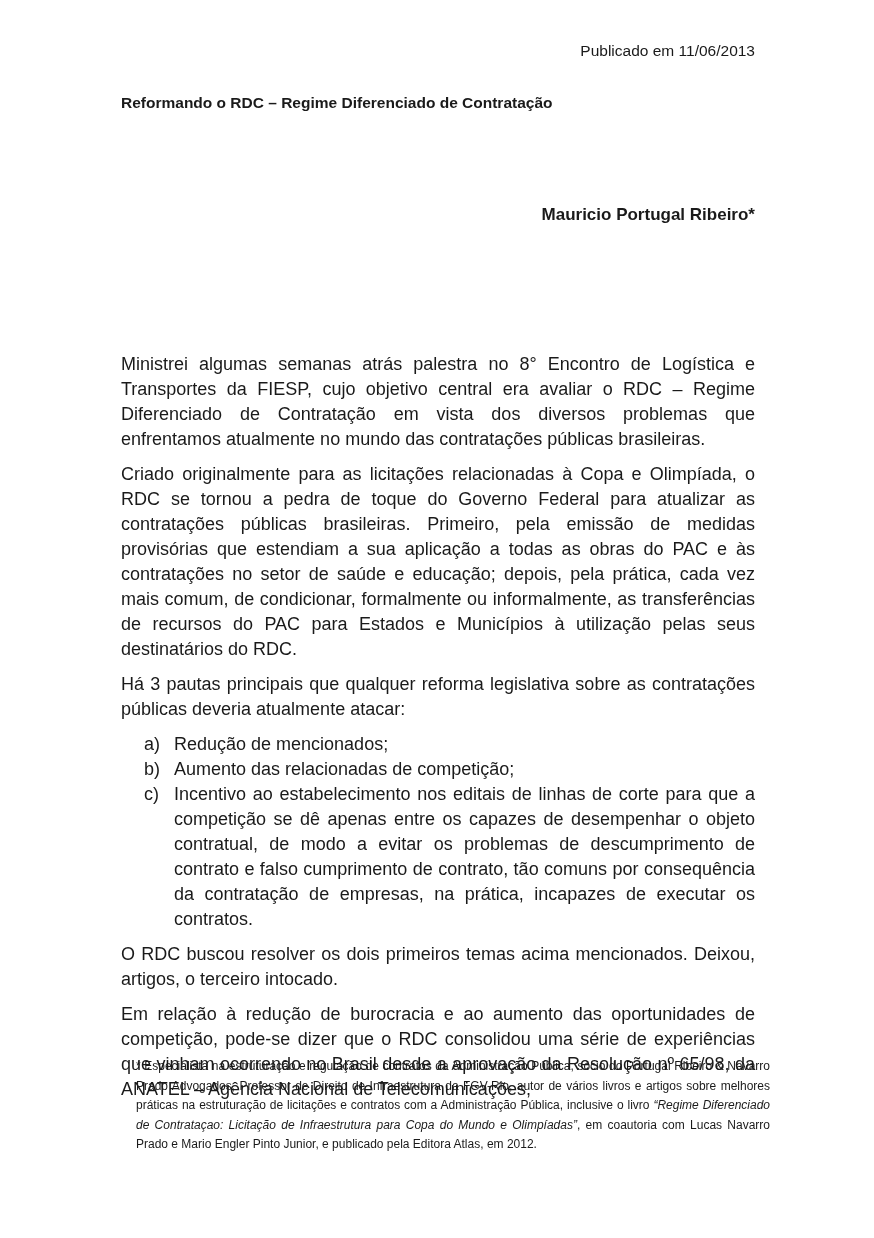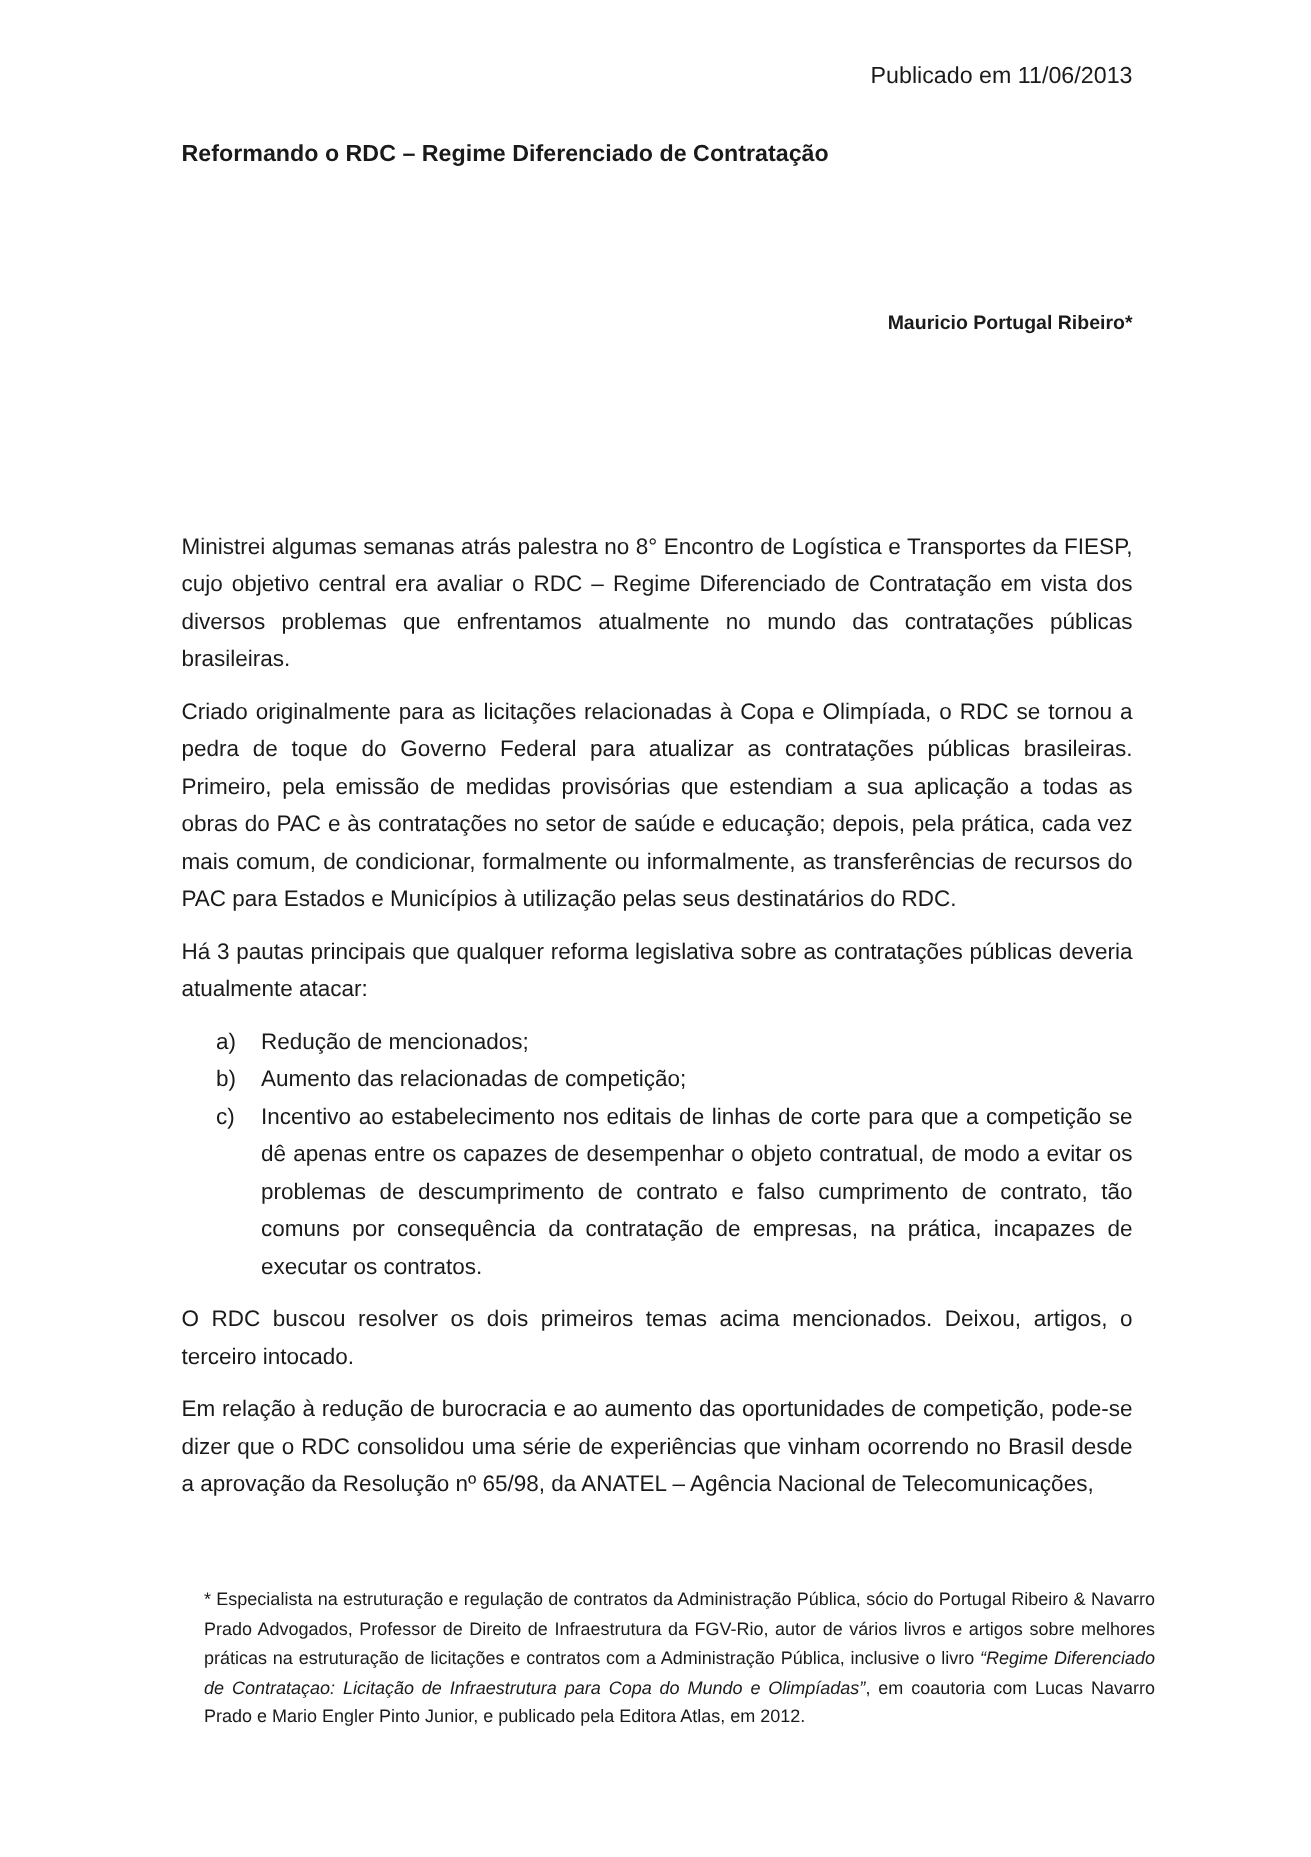--- a/index.html
+++ b/index.html
@@ -35,29 +35,29 @@
     font-size: 15.5px;
     line-height: 20px;
   }
   .author {
     position: absolute;
     top: 205px;
     left: 121px;
     width: 634px;
     text-align: right;
     font-weight: bold;
-    font-size: 13px;
+    font-size: 17px;
     line-height: 20px;
   }
   .body-text {
     position: absolute;
     top: 352px;
     left: 121px;
     width: 634px;
-    font-size: 15px;
+    font-size: 18px;
     line-height: 25px;
     text-align: justify;
   }
   .body-text p {
     margin: 0 0 10px 0;
   }
   .lettered-list {
     margin: 0 0 10px 0;
   }
   .list-item {

